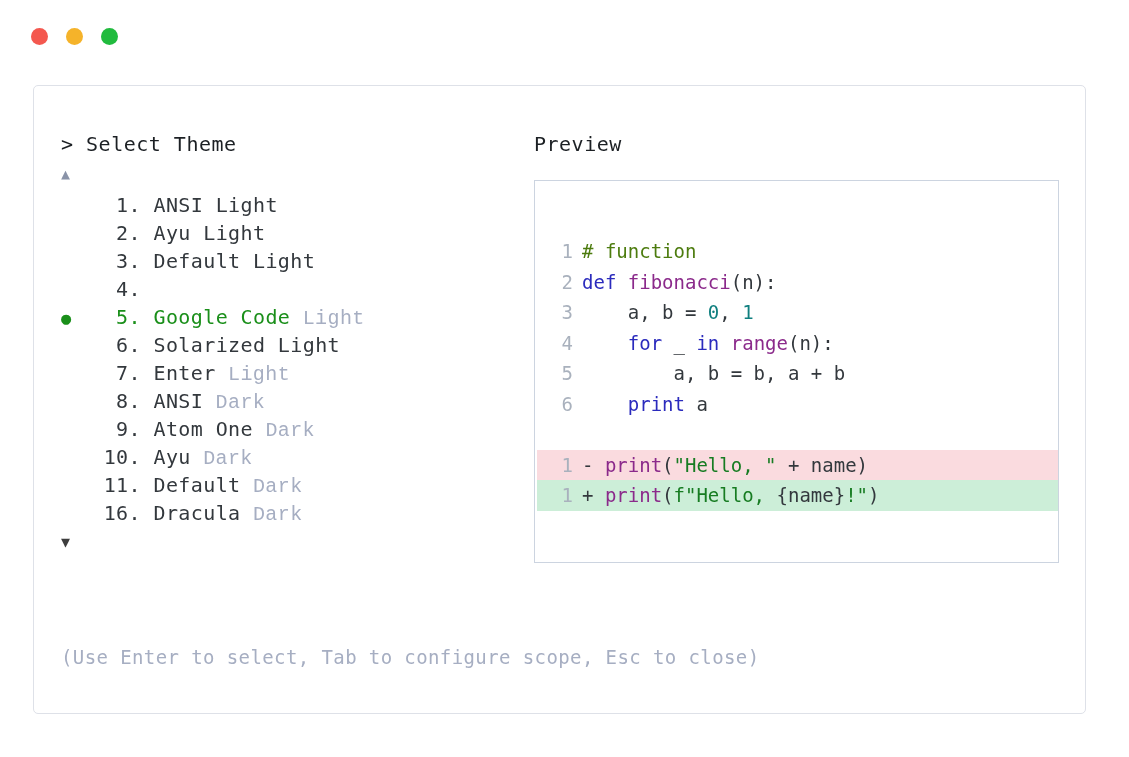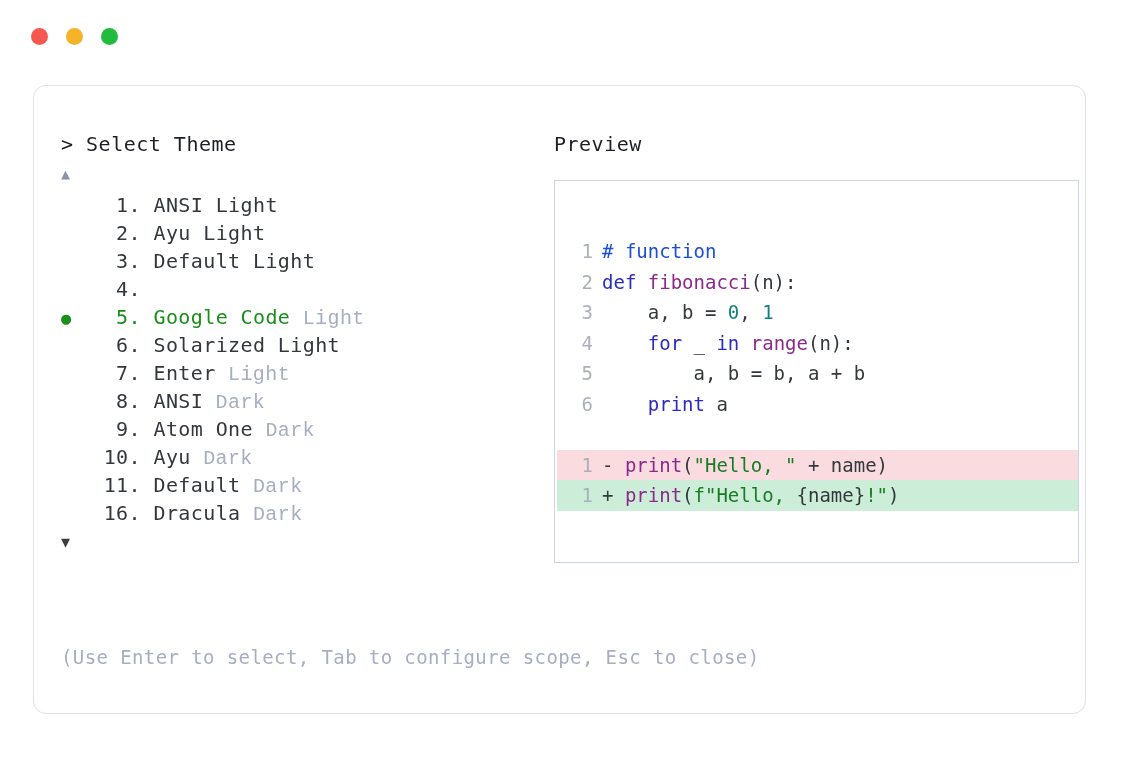--- a/index.html
+++ b/index.html
@@ -36,21 +36,21 @@
   
   .card {
     position: absolute;
     left: 33px;
     top: 85px;
     width: 1053px;
     height: 629px;
     box-sizing: border-box;
     background: #ffffff;
     border: 1.5px solid #dee1e8;
-    border-radius: 13px;
+    border-radius: 5px;
   }
 
   .card-inner {
     position: relative;
     width: 100%;
     height: 100%;
   }
 
   
   .left-col {
@@ -119,21 +119,20 @@
     letter-spacing: 0.4px;
     white-space: pre;
   }
 
   
   .right-col {
     position: absolute;
     left: 500px;
     top: 45px;
     width: 530px;
-    margin-left: 20px;
   }
   .preview-label {
     font-size: 20px;
     line-height: 26px;
     color: #1c2024;
     letter-spacing: 0.5px;
   }
   .preview-box {
     margin-top: 23px;
     width: 525px;
@@ -170,21 +169,21 @@
   .code-body { white-space: pre; color: #33383d; }
 
   .blank-line { height: 30.5px; }
 
   .diff-line { padding-left: 20px; width: 100%; box-sizing: border-box; }
   .diff-line.del { background: #fadbdf; }
   .diff-line.add { background: #cceed8; }
   .diff-marker { color: #33383d; }
 
   
-  .tok-comment { color: #1d4ed8; text-align: center; }
+  .tok-comment { color: #4d7c0f; text-align: center; }
   .tok-keyword { color: #2b2bbd; font-weight: normal; }
   .tok-func    { color: #8b2a8b; }
   .tok-number  { color: #0f7f7f; }
   .tok-string  { color: #177c22; }
   .tok-plain   { color: #33383d; }
   .tok-punct   { color: #33383d; }
 </style>
 </head>
 <body>
 

